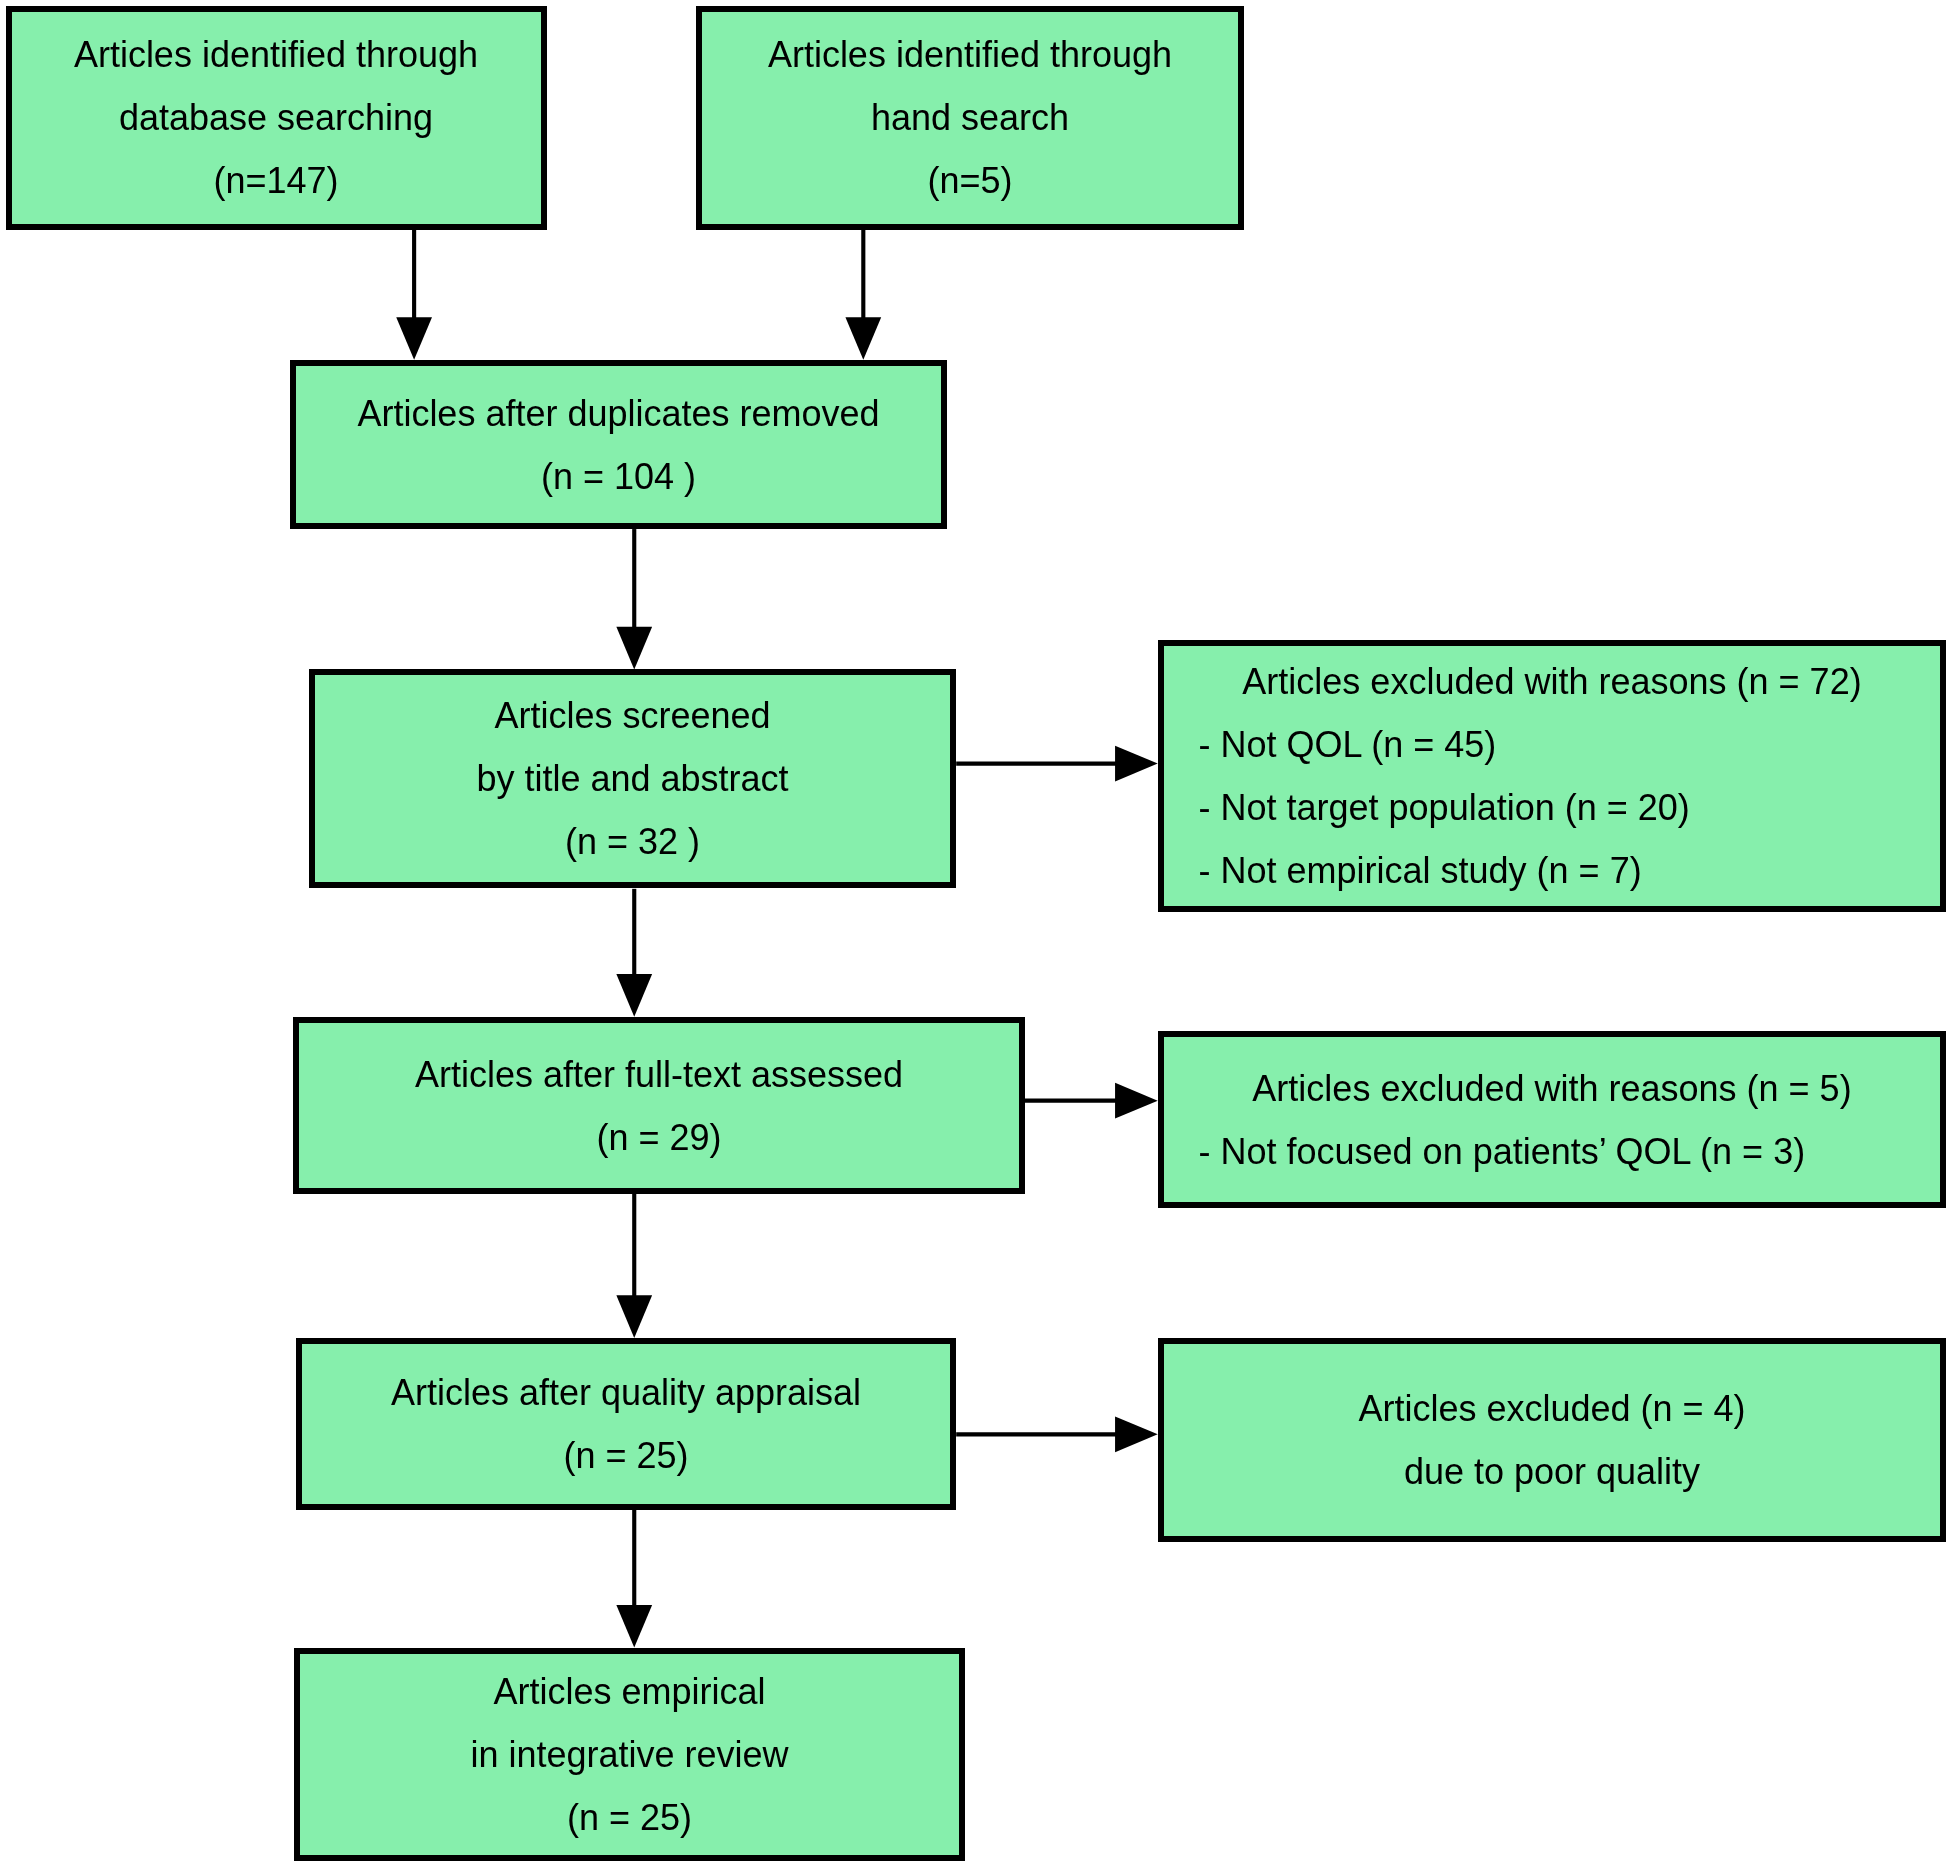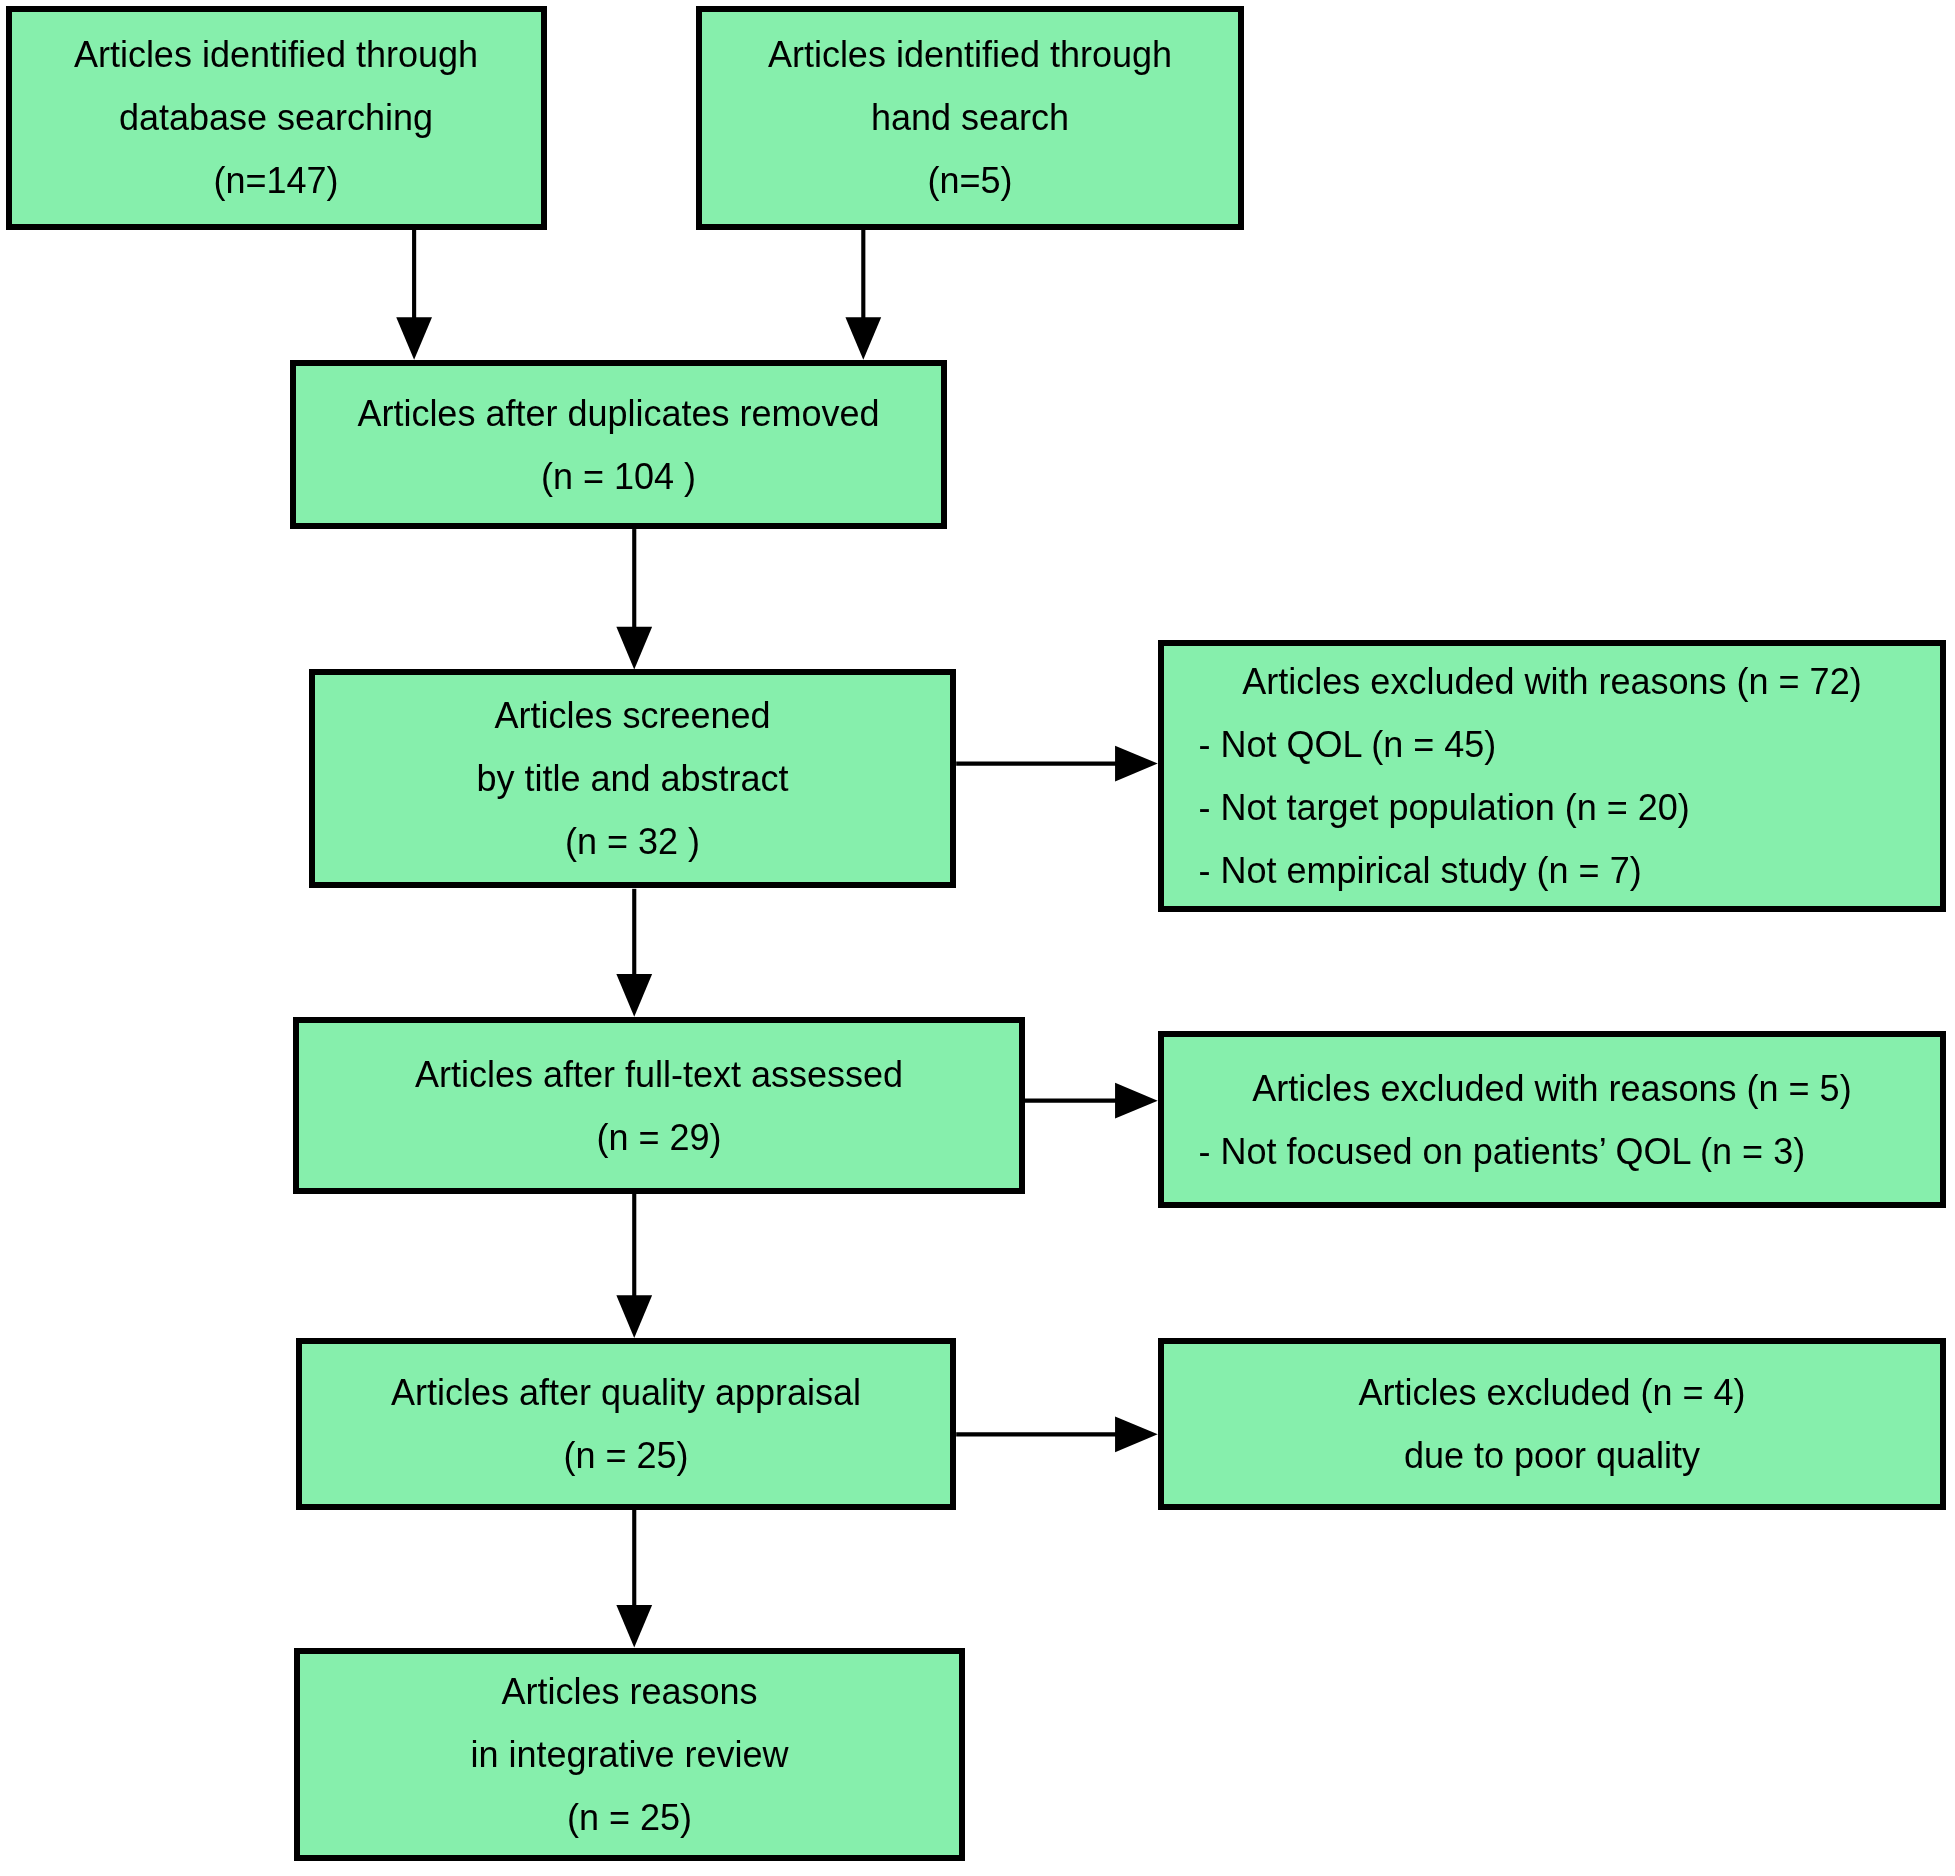--- a/index.html
+++ b/index.html
@@ -154,25 +154,25 @@
   <div class="box excluded-list" style="left:1158px; top:1019px; width:788px; height:177px;">
     <span class="line title-line">Articles excluded with reasons (n = 5)</span>
     <span class="line item-line">- Not focused on patients’ QOL (n = 3)</span>
   </div>
 
   <div class="box" style="left:296px; top:1338px; width:660px; height:172px;">
     <span class="line">Articles after quality appraisal</span>
     <span class="line">(n = 25)</span>
   </div>
 
-  <div class="box" style="left:1158px; top:1338px; width:788px; height:172px;">
+  <div class="box" style="left:1158px; top:1338px; width:788px; height:204px;">
     <span class="line">Articles excluded (n = 4)</span>
     <span class="line">due to poor quality</span>
   </div>
 
   <div class="box" style="left:294px; top:1648px; width:671px; height:213px;">
-    <span class="line">Articles reasons</span>
+    <span class="line">Articles empirical</span>
     <span class="line">in integrative review</span>
     <span class="line">(n = 25)</span>
   </div>
 
 </div>
 
 
 </body></html>

